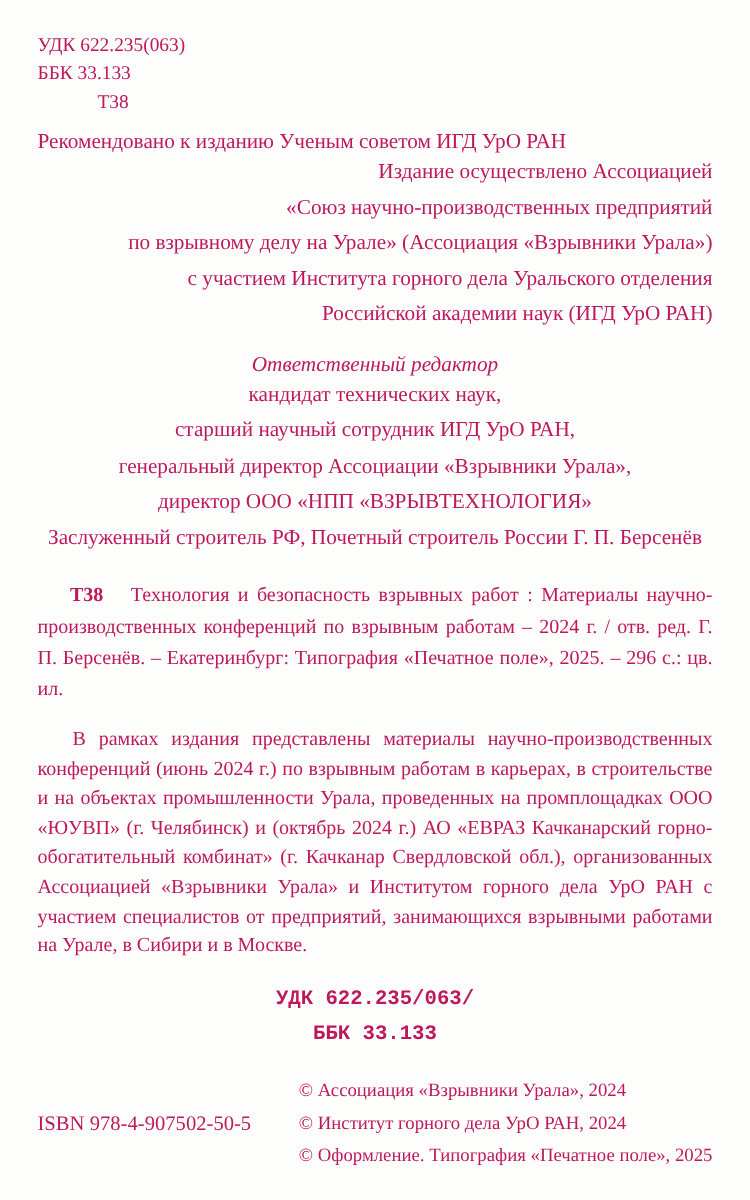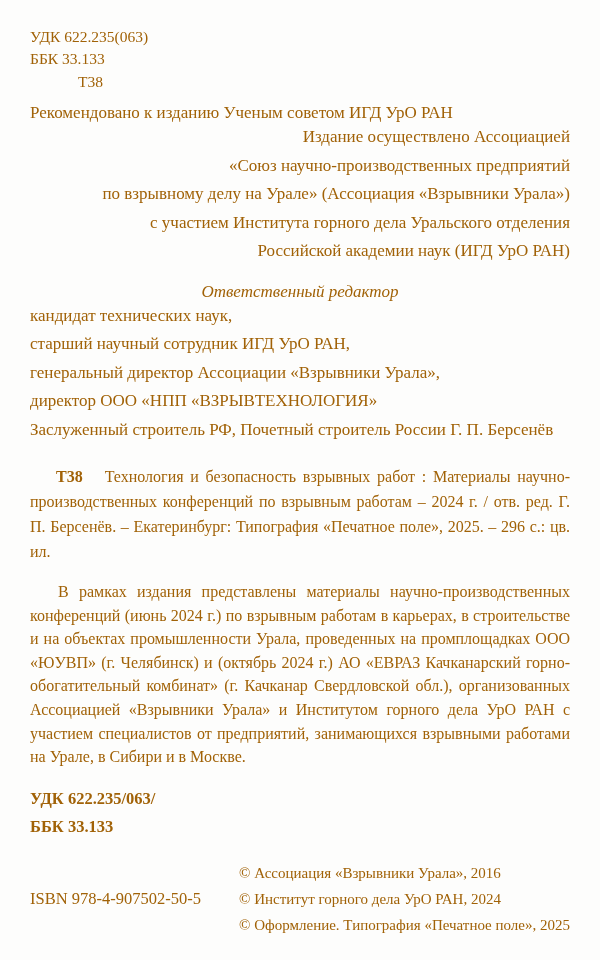--- a/index.html
+++ b/index.html
@@ -2,21 +2,21 @@
 <html lang="ru"><head>
 <meta charset="utf-8">
 <style>
   html, body { margin: 0; padding: 0; background: #e8e8e8; }
   .page {
     position: relative;
     width: 600px;
     height: 960px;
     margin: 0 auto;
     background: #fdfdfc;
-    color: #a16207;
+    color: #be185d;
     font-family: "Liberation Serif", "DejaVu Serif", serif;
     box-sizing: border-box;
     padding: 26px 30px 18px 30px;
     overflow: hidden;
   }
   
   .top-block { font-size: 15.5px; line-height: 22px; }
   .top-block .line { display: block; }
   .t38-top { margin-left: 48px; margin-top: 1px; }
 
@@ -34,21 +34,21 @@
   }
   .edition-block .line { display: block; }
 
   .editor-heading {
     text-align: center;
     font-style: italic;
     font-size: 17px;
     margin-top: 16px;
   }
   .editor-block {
-    text-align: left;
+    text-align: center;
     font-size: 17px;
     line-height: 28.5px;
   }
   .editor-block .line { display: block; }
 
   .bib-record {
     margin-top: 20px;
     font-size: 16px;
     line-height: 25px;
     text-align: justify;
@@ -64,24 +64,25 @@
   .annotation {
     margin-top: 1px;
     font-size: 16px;
     line-height: 23.6px;
     text-align: justify;
     text-indent: 28px;
   }
 
   .codes-bottom {
     margin-top: 8px;
-    text-align: left;
+    text-align: center;
     font-weight: bold;
     font-size: 16.5px;
     line-height: 28px;
+    font-family: Liberation Mono, monospace;
   }
   .codes-bottom .line { display: block; }
 
   .bottom-row {
     position: absolute;
     left: 30px;
     right: 30px;
     bottom: 22px;
     display: flex;
     justify-content: space-between;
@@ -135,19 +136,19 @@
   <p class="annotation">В рамках издания представлены материалы научно-производственных конференций (июнь 2024 г.) по взрывным работам в карьерах, в строительстве и на объектах промышленности Урала, проведенных на промплощадках ООО «ЮУВП» (г. Челябинск) и (октябрь 2024 г.) АО «ЕВРАЗ Качканарский горно-обогатительный комбинат» (г. Качканар Свердловской обл.), организованных Ассоциацией «Взрывники Урала» и Институтом горного дела УрО РАН с участием специалистов от предприятий, занимающихся взрывными работами на Урале, в Сибири и в Москве.</p>
 
   <div class="codes-bottom">
     <span class="line">УДК 622.235/063/</span>
     <span class="line">ББК 33.133</span>
   </div>
 
   <div class="bottom-row">
     <span class="isbn">ISBN 978-4-907502-50-5</span>
     <div class="copyright-col">
-      <span class="line">© Ассоциация «Взрывники Урала», 2016</span>
+      <span class="line">© Ассоциация «Взрывники Урала», 2024</span>
       <span class="line">© Институт горного дела УрО РАН, 2024</span>
       <span class="line">© Оформление. Типография «Печатное поле», 2025</span>
     </div>
   </div>
 
 </div>
 
 </body></html>

